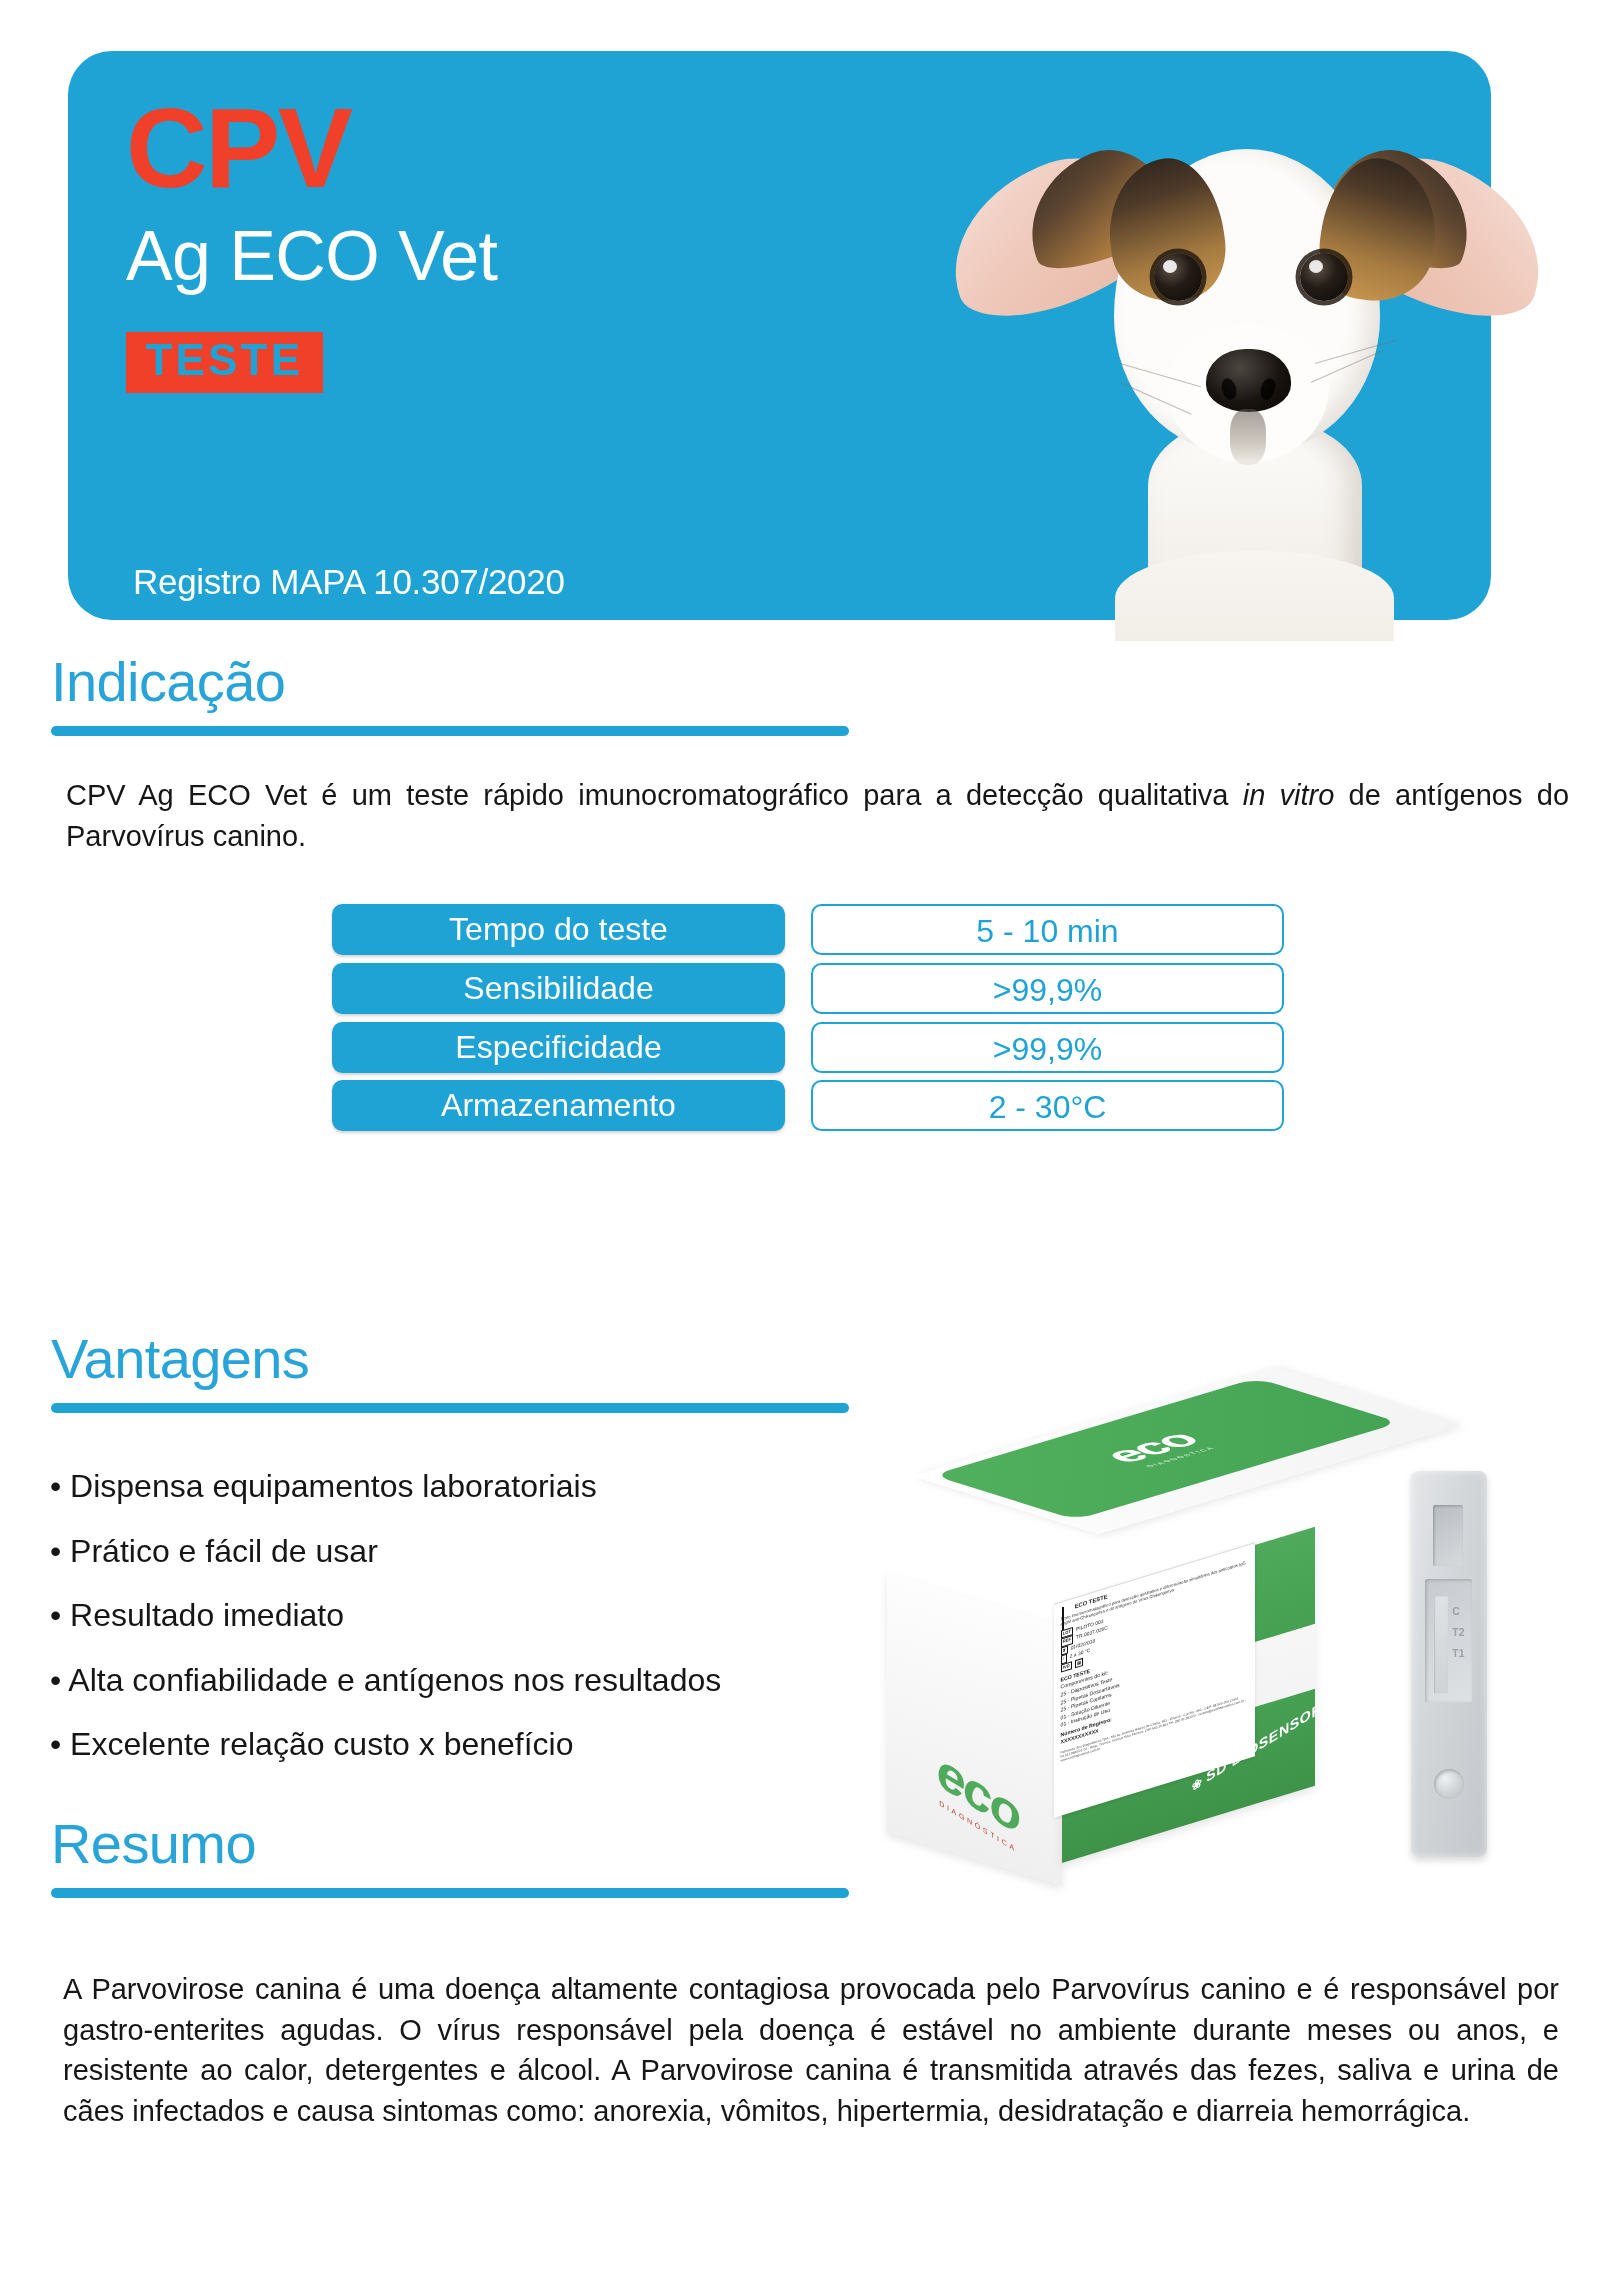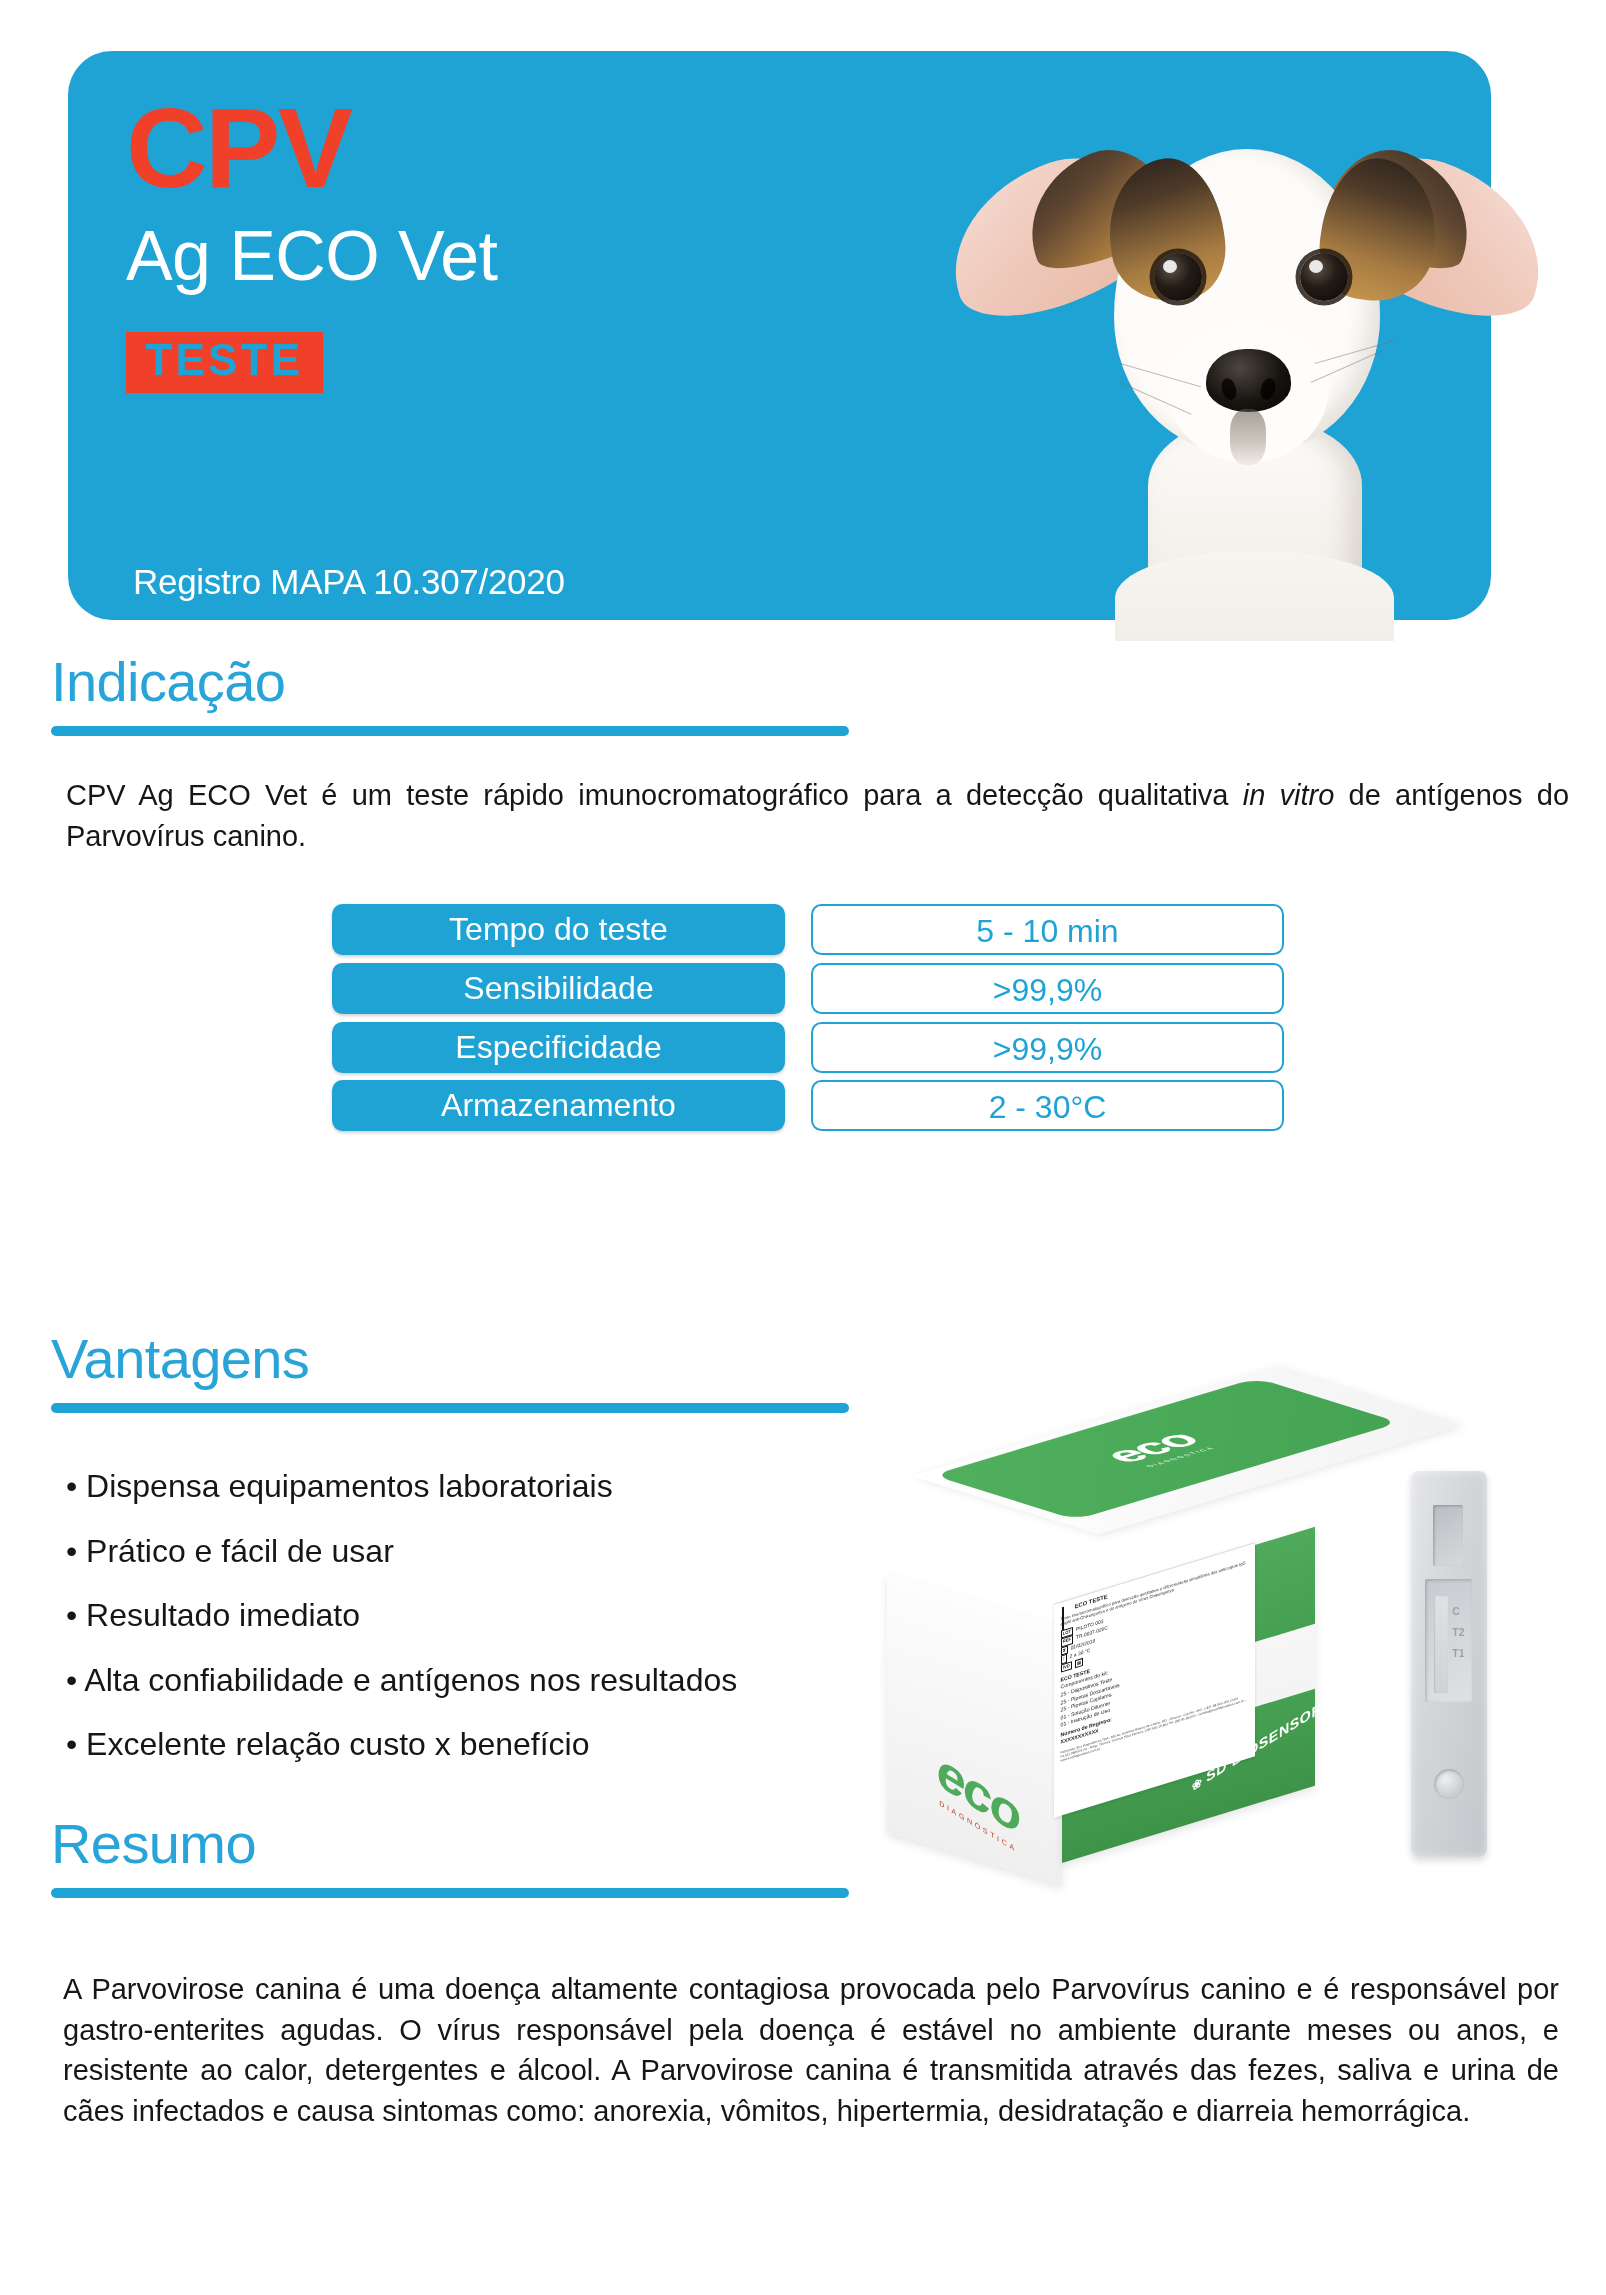--- a/index.html
+++ b/index.html
@@ -197,21 +197,21 @@
   }
   .spec-value {
     width:473px;
     background:#ffffff;
     color:#1fa3d4;
     border:2.6px solid #1fa3d4;
   }
 
   
   #sec-vantagens { left:51px; top:1331px; width:798px; }
-  #vantagens-list { position:absolute; left:66px; top:1470px; width:861px; }
+  #vantagens-list { position:absolute; left:50px; top:1470px; width:861px; }
   #vantagens-list li {
     list-style:none;
     font-size:32px;
     line-height:1.05;
     color:#161616;
     margin-bottom:31px;
     white-space:nowrap;
   }
   #vantagens-list li::before { content:"• "; }
 

